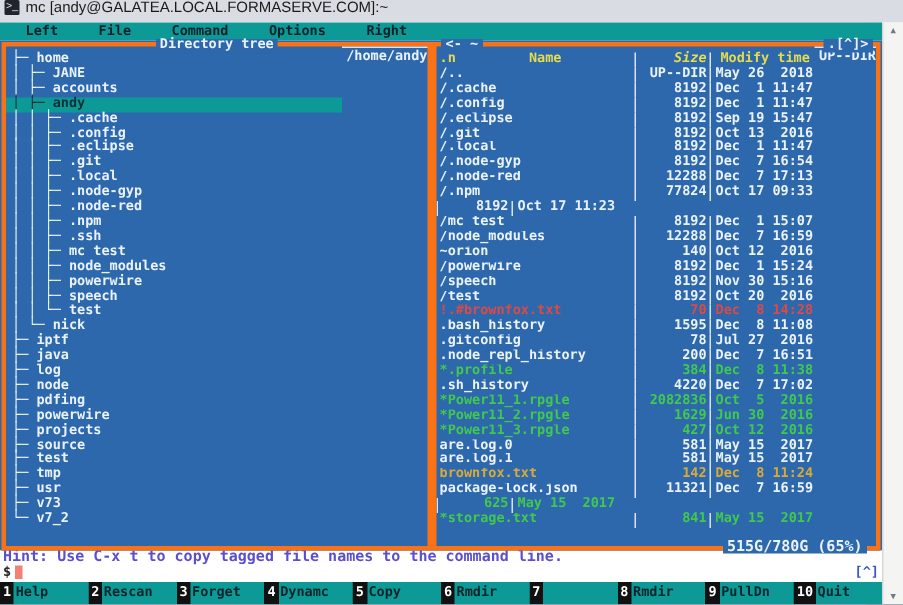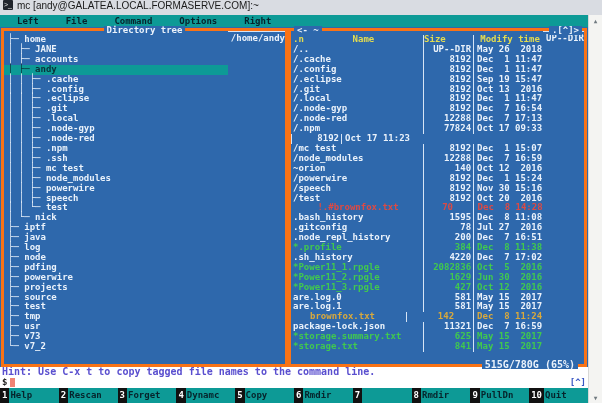--- a/index.html
+++ b/index.html
@@ -28,25 +28,25 @@
   .rows { flex:1; overflow:hidden; padding-top:4px; }
   .trow { line-height:9.9px; white-space:pre; padding-left:4px; }
   .trow.selected { background:#0d9a96; color:#0a3038; }
   .frow { display:flex; line-height:9.9px; }
   .frow .fname { flex:1; white-space:pre; padding-left:2px; overflow:hidden; }
   .frow .fsize { width:50px; text-align:right; border-left:1px solid #d6e4f5; white-space:pre; padding-right:2px; }
   .frow .fdate { width:70px; border-left:1px solid #d6e4f5; white-space:pre; padding-left:3px; }
   .frow.hdr { color:#e3dc4f; }
   .frow.hdr .fname { display:flex; }
   .frow.hdr .hname { flex:1; text-align:center; }
-  .frow.hdr .fsize { text-align:left; }
+  .frow.hdr .fsize { text-align:right;font-style:italic; }
   .frow.hdr .fdate { text-align:center; }
-  .frow.c-red,  .frow.c-red  .fsize, .frow.c-red  .fdate { color:#dd4a44;text-align:center; }
+  .frow.c-red,  .frow.c-red  .fsize, .frow.c-red  .fdate { color:#dd4a44; }
   .frow.c-green,.frow.c-green .fsize,.frow.c-green .fdate { color:#41c94e; }
-  .frow.c-tag,  .frow.c-tag  .fsize, .frow.c-tag  .fdate { color:#d9a93c;margin-left:17px; }
+  .frow.c-tag,  .frow.c-tag  .fsize, .frow.c-tag  .fdate { color:#d9a93c; }
   .pstatus { height:13px; border-top:1px solid #d6e4f5; line-height:12px; padding-left:3px; white-space:pre; }
   .free-space { position:absolute; bottom:-5px; right:6px; background:#2e68ac; padding:0 3px;
                 line-height:9px; font-size:10px; font-weight:bold; }
   .hintline { height:10px; background:#fff; color:#5a4fcf; font-size:10px; font-weight:bold;
               line-height:10px; padding-left:2px; }
   .promptline { height:11px; background:#fff; color:#222; font-size:9px; font-weight:bold;
                 line-height:11px; padding-left:2px; position:relative; }
   .cursor { display:inline-block; width:5px; height:9px; background:#ef8273; vertical-align:middle; margin-left:3px; }
   .pmarker { position:absolute; right:2px; color:#3a57c4; }
   .fkeys { height:15px; background:#0d9a96; display:flex; font-size:9px; line-height:15px; }
@@ -260,21 +260,20 @@
                 <span class="fname">brownfox.txt</span>
                 <span class="fsize">142</span>
                 <span class="fdate">Dec  8 11:24</span>
               </div>
               <div class="frow">
                 <span class="fname">package-lock.json</span>
                 <span class="fsize">11321</span>
                 <span class="fdate">Dec  7 16:59</span>
               </div>
               <div class="frow c-green">
-                <span class="fname">*storage.summary.txt</span>
                 <span class="fsize">625</span>
                 <span class="fdate">May 15  2017</span>
               </div>
               <div class="frow c-green">
                 <span class="fname">*storage.txt</span>
                 <span class="fsize">841</span>
                 <span class="fdate">May 15  2017</span>
               </div>
             </div>
           <div class="pstatus">UP--DIR</div>

